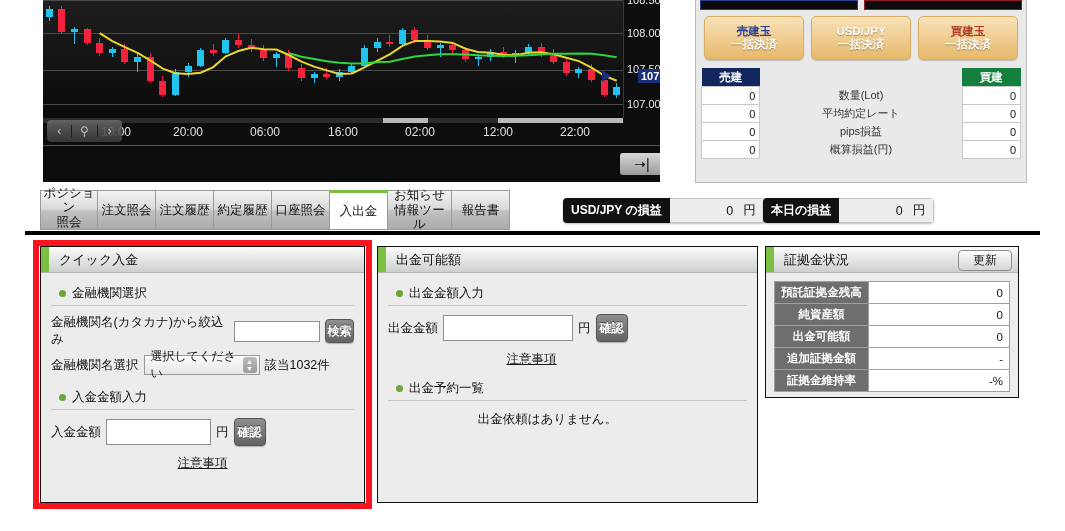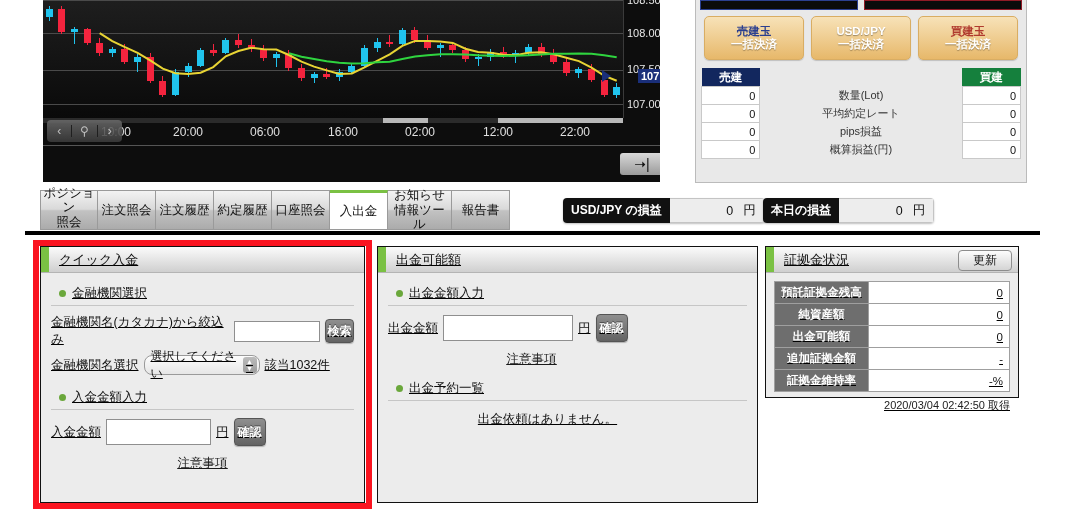--- a/index.html
+++ b/index.html
@@ -62,36 +62,36 @@
   .tab.active{background:#fff;border-top:3px solid #7ac143;color:#111;}
   .tab.wide{width:64px;}
 
   .pl-box{position:absolute;top:198px;height:25px;display:flex;border-radius:4px;overflow:hidden;box-shadow:0 1px 2px rgba(0,0,0,.25);}
   .pl-label{background:#111;color:#fff;font-size:12px;font-weight:bold;display:flex;align-items:center;padding:0 8px;}
   .pl-val{background:#ededed;border:1px solid #c4c4c4;border-left:none;min-width:78px;display:flex;align-items:center;justify-content:flex-end;padding:0 8px;font-size:12.5px;color:#111;gap:10px;}
 
   .black-rule{position:absolute;left:25px;top:231px;width:1015px;height:4px;background:#000;}
 
   
-  .panel{position:absolute;background:#ececec;border:1px solid #111;box-sizing:border-box;text-decoration:underline;}
+  .panel{position:absolute;background:#ececec;border:1px solid #111;box-sizing:border-box;}
   .panel-head{position:relative;height:25px;background:linear-gradient(#fbfbfb,#cfcfcf);border-bottom:1px solid #b4b4b4;display:flex;align-items:center;}
   .panel-head .accent{position:absolute;left:0;top:0;width:8px;height:25px;background:#7ac143;}
   .panel-head .ptitle{margin-left:18px;font-size:13px;color:#111;}
   .panel-body{padding:8px 10px 0 10px;}
 
   .sec{display:flex;align-items:center;gap:6px;font-size:12.5px;color:#111;margin:4px 0 3px 8px;}
   .dot{width:7px;height:7px;border-radius:50%;background:#6aa73b;display:inline-block;}
   .hr{height:1px;background:#c6c6c6;margin:3px 0 8px 0;}
 
   .frow{display:flex;align-items:center;gap:5px;margin-bottom:7px;font-size:12.5px;color:#111;}
   .tinput{background:#fff;border:1px solid #8f8f8f;height:21px;box-sizing:border-box;}
   .gbtn{background:linear-gradient(#8f8f8f,#636363);border:1px solid #555;border-radius:4px;color:#fff;
         font-size:12px;font-weight:bold;display:flex;align-items:center;justify-content:center;
         text-shadow:0 -1px 0 rgba(0,0,0,.5);box-shadow:0 1px 1px rgba(0,0,0,.25);}
-  .sel{background:linear-gradient(#fdfdfd,#e6e6e6);border:1px solid #9a9a9a;border-radius:8px;height:20px;
+  .sel{background:linear-gradient(#fdfdfd,#e6e6e6);border:1px solid #9a9a9a;border-radius:0;height:20px;
        display:flex;align-items:center;padding:0 2px 0 6px;font-size:12px;color:#111;gap:4px;box-sizing:border-box;}
   .sel .arrows{background:linear-gradient(#bdbdbd,#9b9b9b);border-radius:3px;width:14px;height:16px;
        display:flex;flex-direction:column;align-items:center;justify-content:center;color:#fff;font-size:7px;line-height:7px;}
   .link{color:#1a1a1a;text-decoration:underline;font-size:12.5px;cursor:pointer;}
   .center{text-align:center;}
 
   .empty-msg{text-align:center;font-size:12.5px;color:#111;margin-top:10px;}
 
   
   .mg-table{width:100%;border-collapse:collapse;font-size:11.5px;}
@@ -546,18 +546,17 @@
             <tr>
               <td class="k">追加証拠金額</td>
               <td class="v">-</td>
             </tr>
             <tr>
               <td class="k">証拠金維持率</td>
               <td class="v">-%</td>
             </tr>
           </tbody>
       </table>
-      <div class="mg-time">2020/03/04 02:42:50 取得</div>
     </div>
   </div>
 
   <div class="redbox"></div>
 </div>
 
 </body></html>

